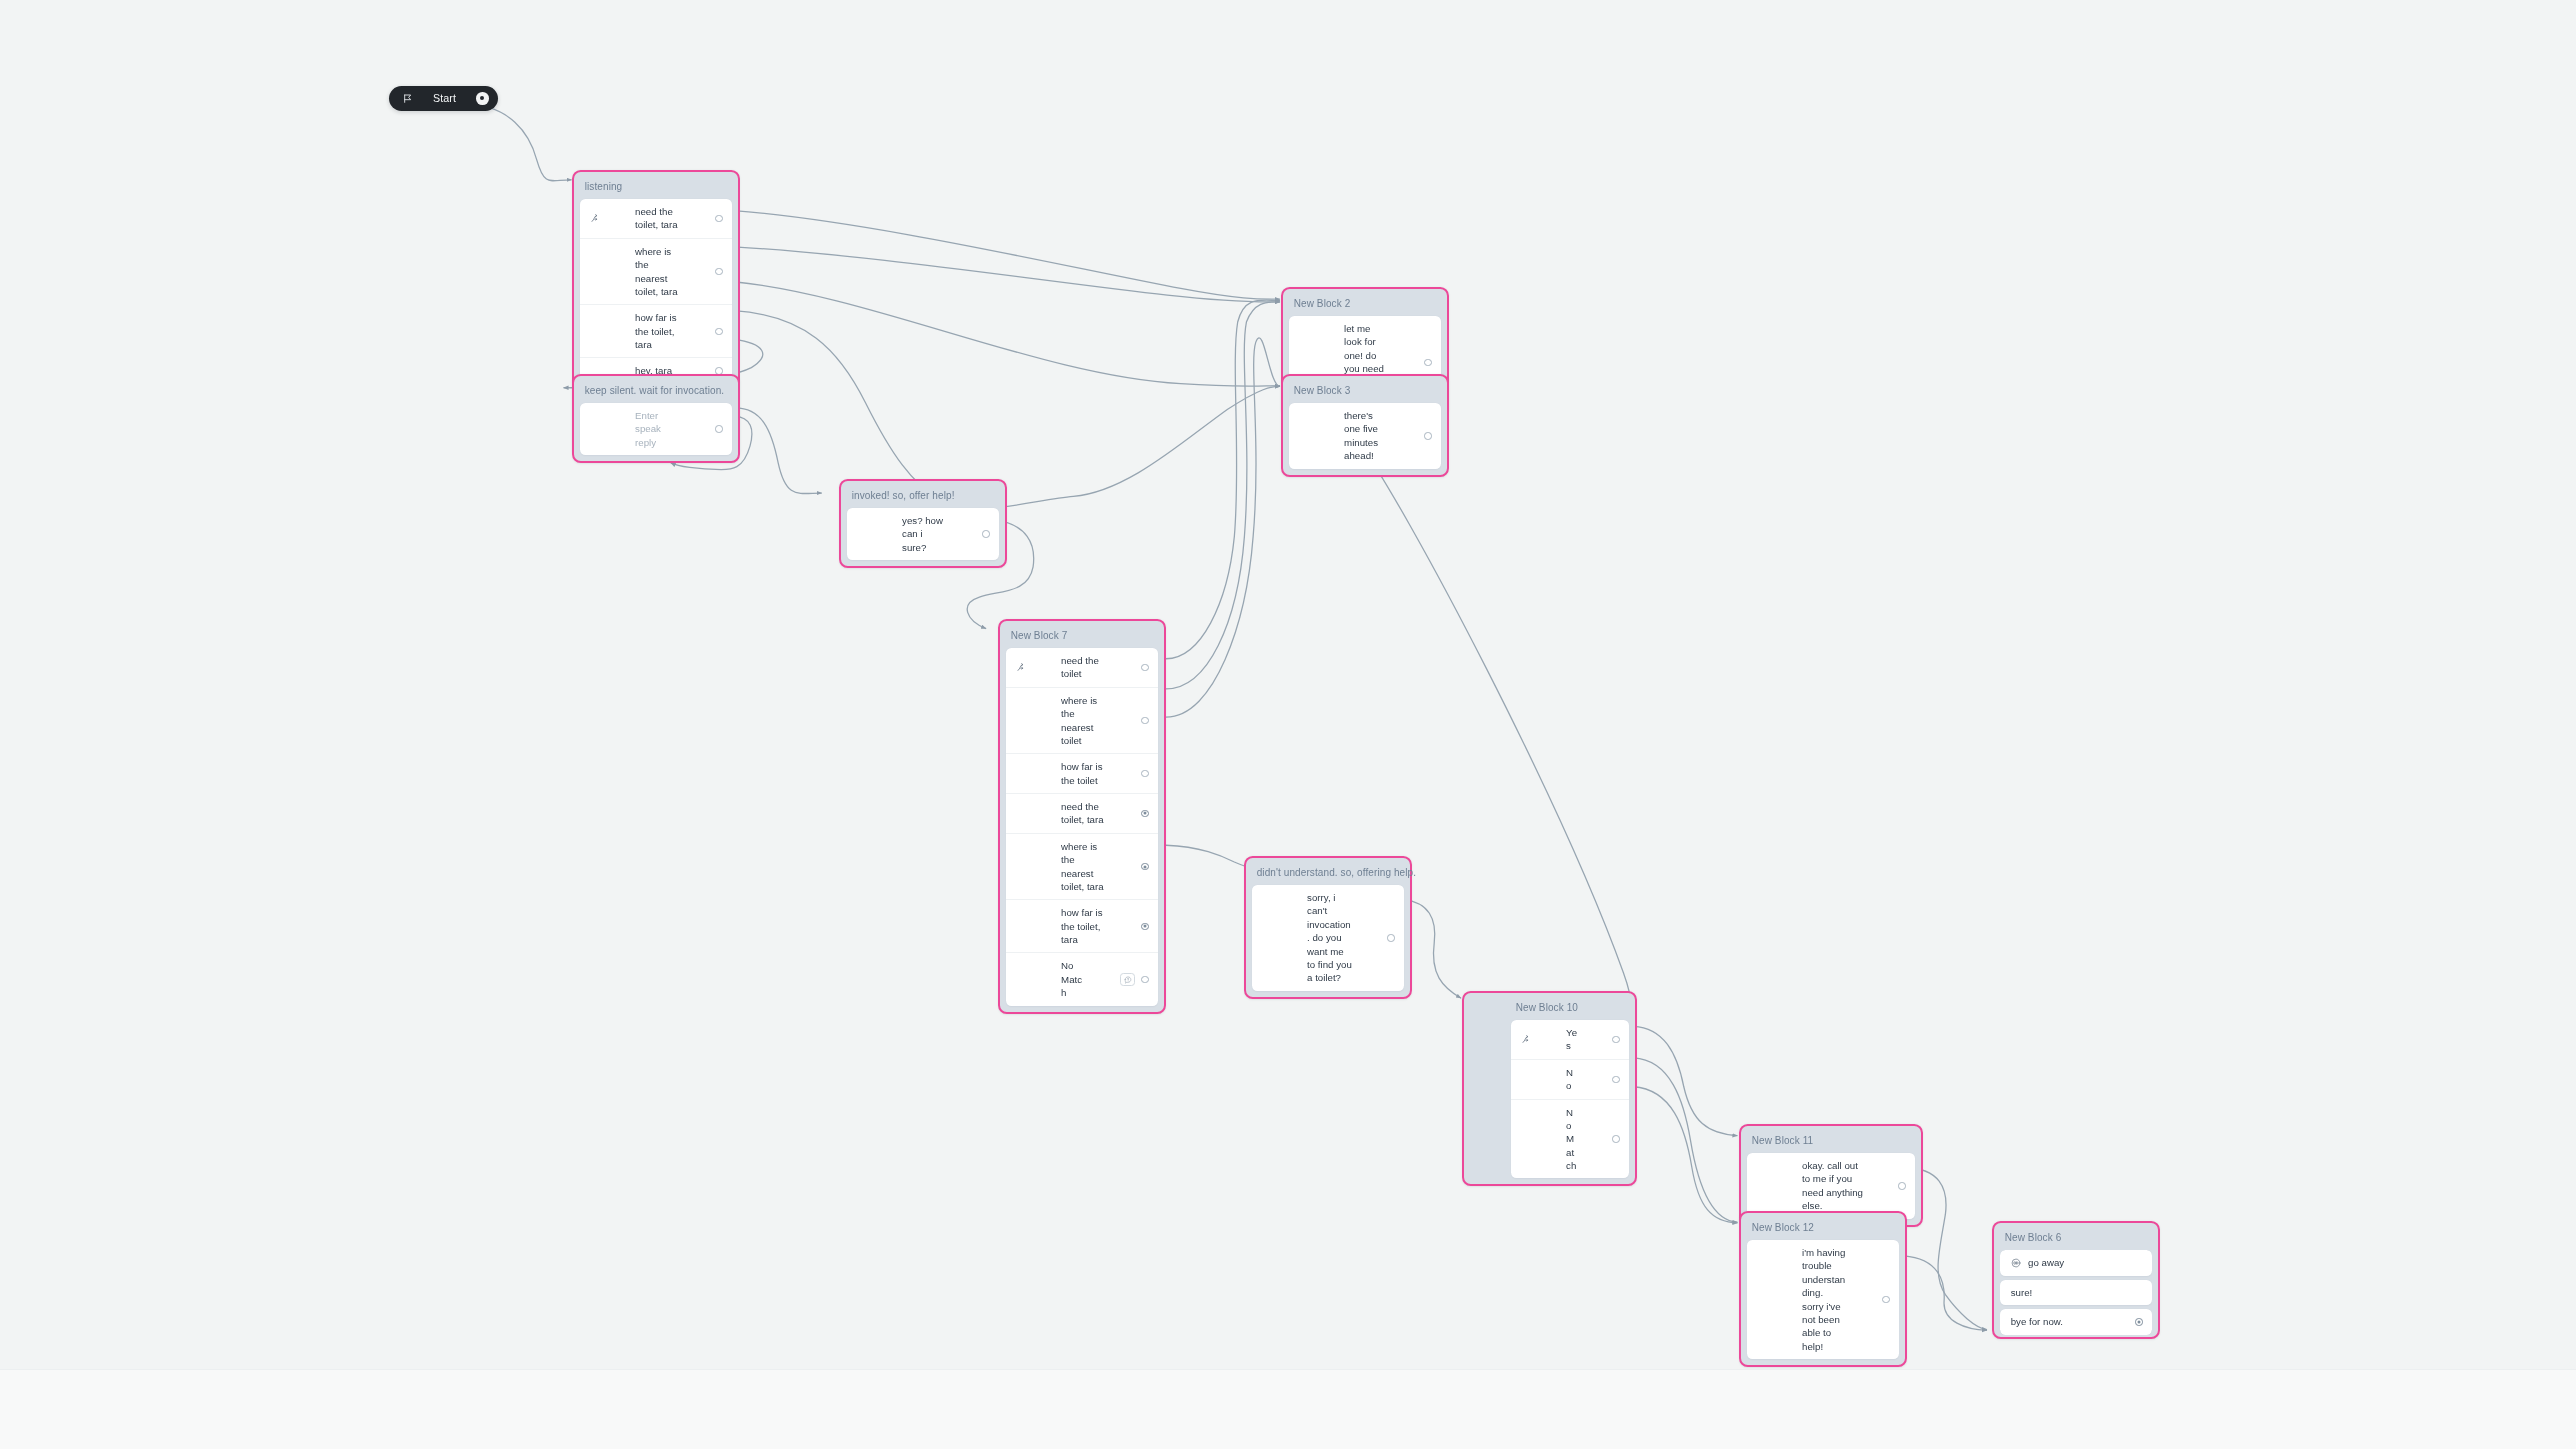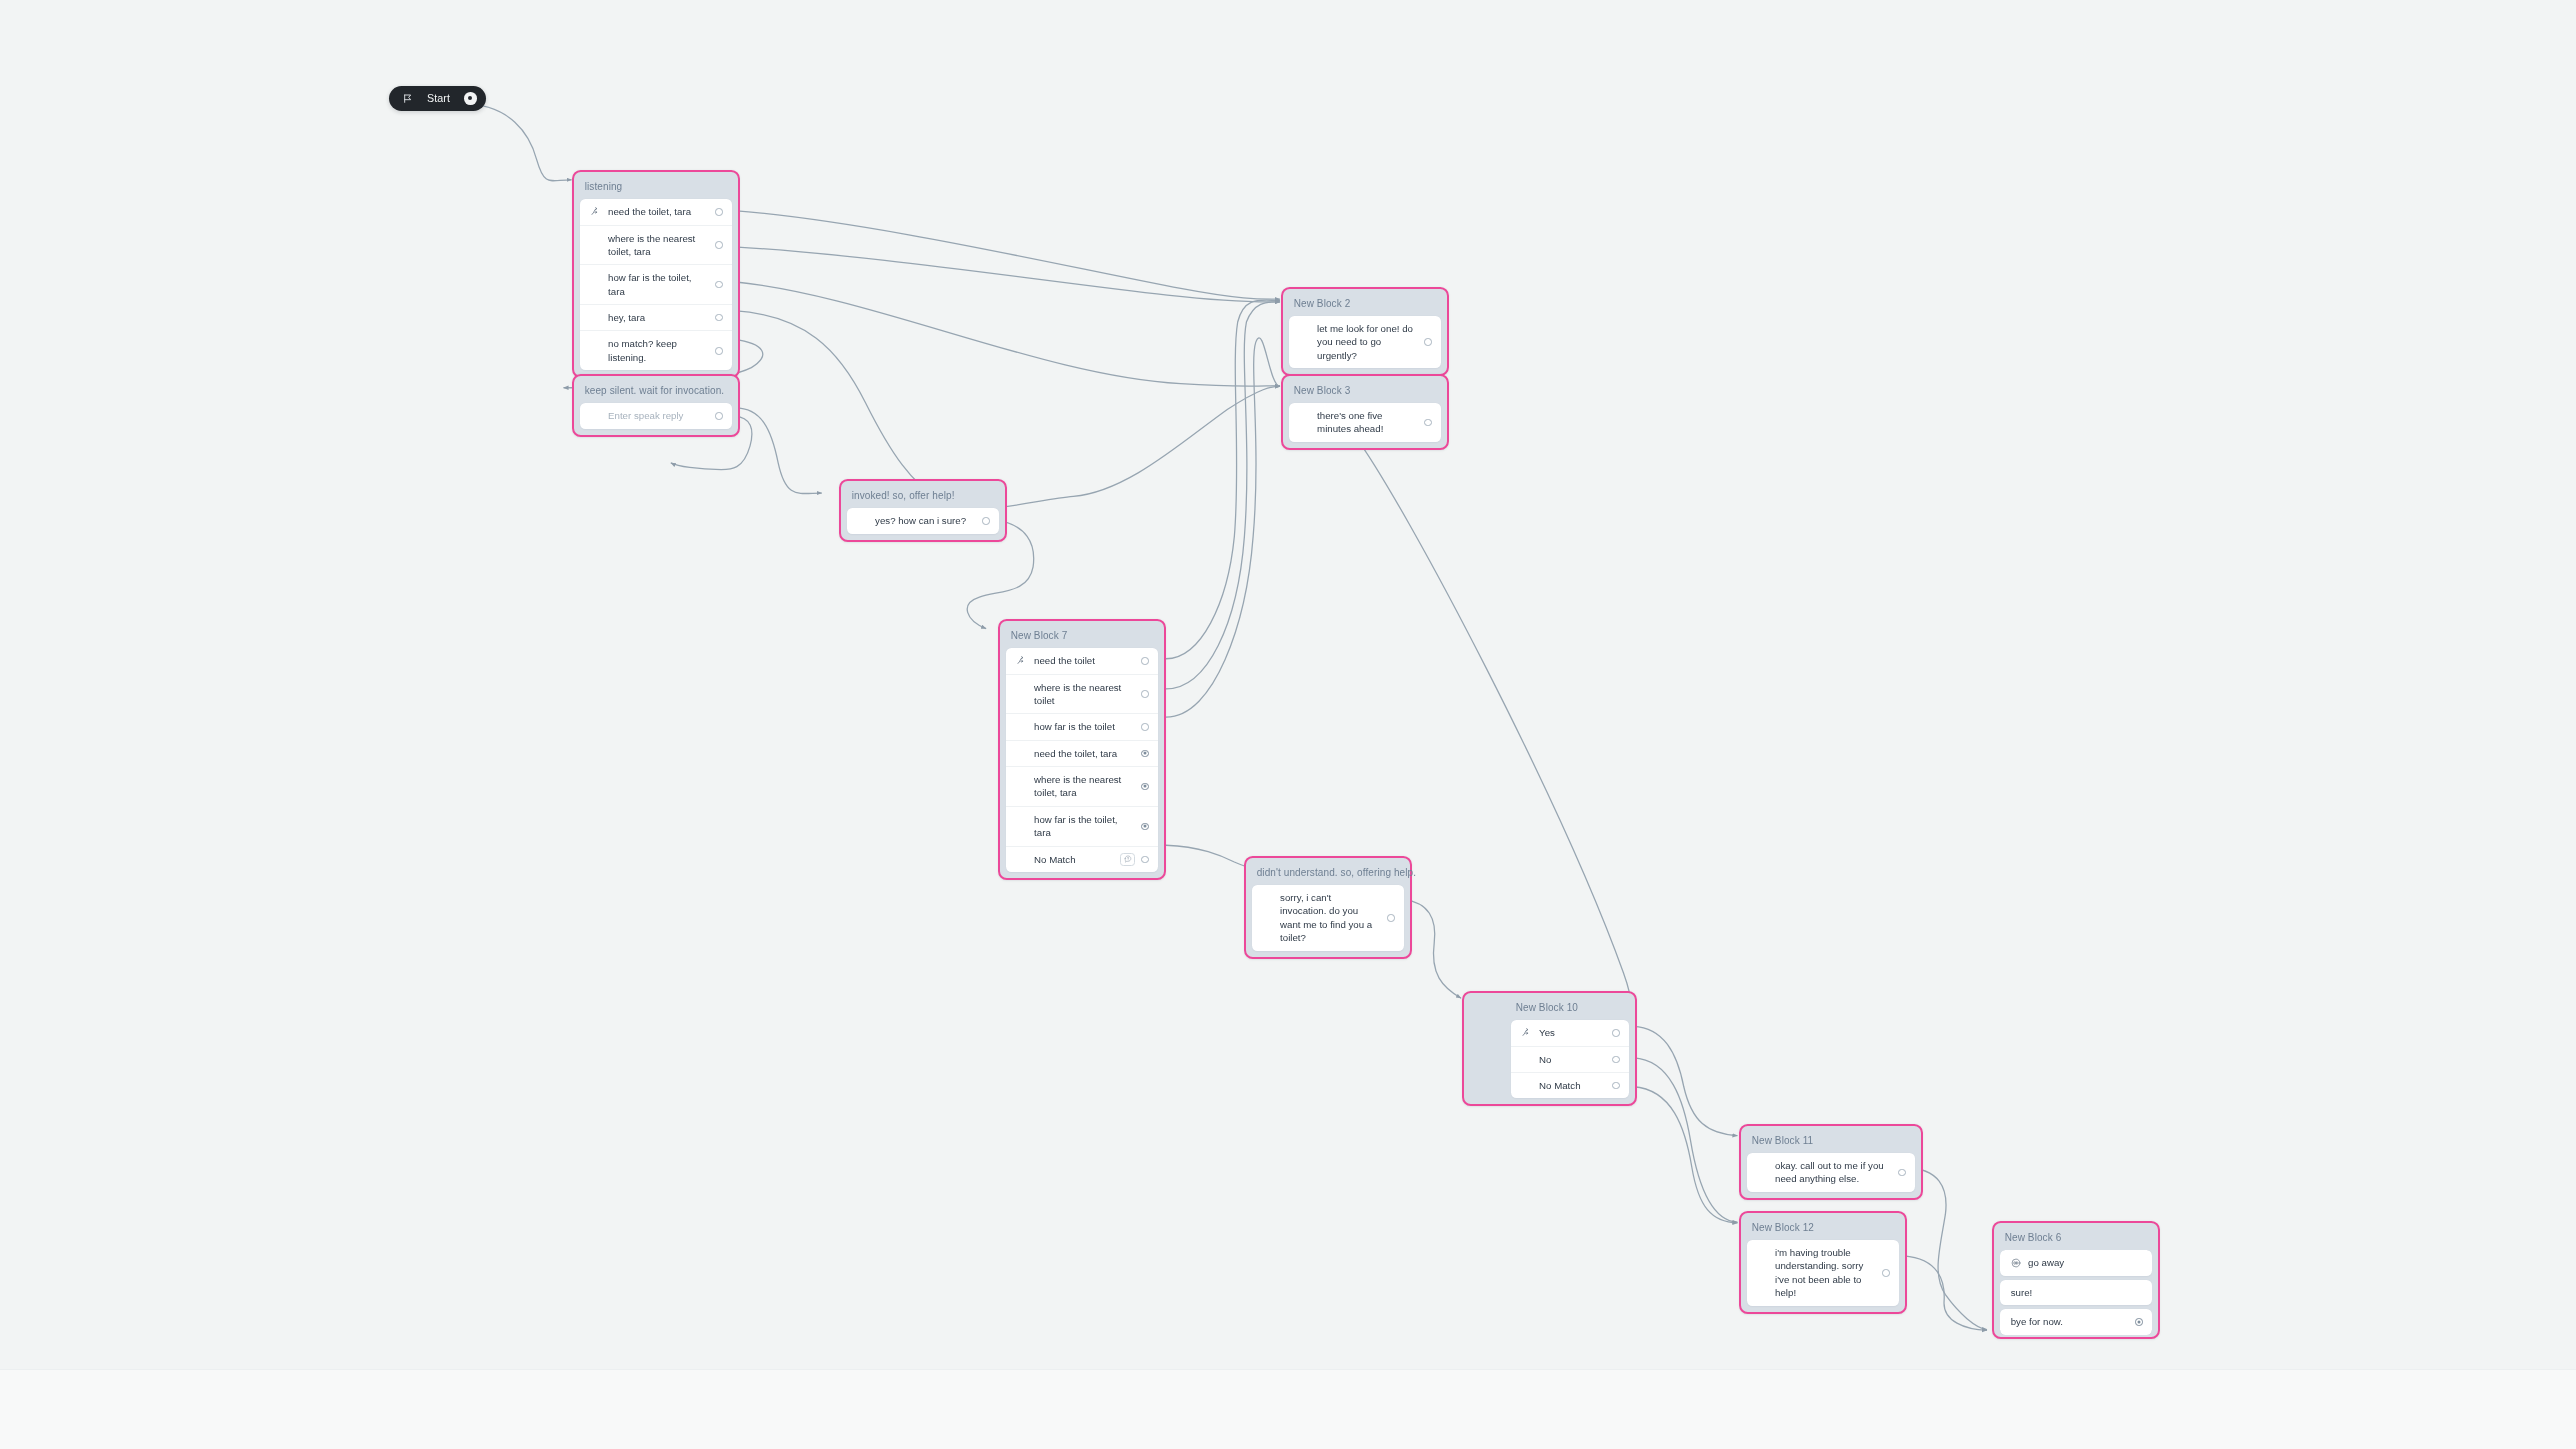--- a/index.html
+++ b/index.html
@@ -21,21 +21,21 @@
 
   #edge-layer {
     position: absolute; left: 0; top: 0;
     width: 2576px; height: 1449px;
     pointer-events: none;
   }
 
   
   .start-node {
     position: absolute;
-    display: flex; align-items: center; gap: 14px;
+    display: flex; align-items: center; gap: 20px;
     background: #22262b;
     border-radius: 27px;
     padding: 6px 9.4px 6px 12px;
     box-shadow: 0 1.3px 4px rgba(20,28,40,.18);
   }
   .start-node .flag-icon { display:flex; align-items:center; justify-content:center; width: 12px; height: 12px; }
   .start-node .start-label {
     color: #f4f6f7; font-size: 10.7px; letter-spacing: 0.1px; white-space: nowrap;
   }
   .start-node .start-port {
@@ -70,20 +70,21 @@
     overflow: hidden;
     box-shadow: 0 0.7px 1.3px rgba(60,75,95,.06);
   }
   .block-body.split { background: transparent; box-shadow: none; margin: 0 6px 2px 6px; }
 
   .row {
     position: relative;
     display: flex; align-items: center;
     min-height: 25.5px;
     padding: 6px 9.4px 6px 10.7px;
+    gap: 27px;
   }
   .row + .row { border-top: 0.7px solid #eef1f3; }
   .row-lead {
     width: 17.4px; min-width: 17.4px;
     display: flex; align-items: center; justify-content: flex-start;
   }
   .row-lead.empty { width: 17.4px; min-width: 17.4px; }
   .row-text {
     flex: 1;
     font-size: 9.7px;

